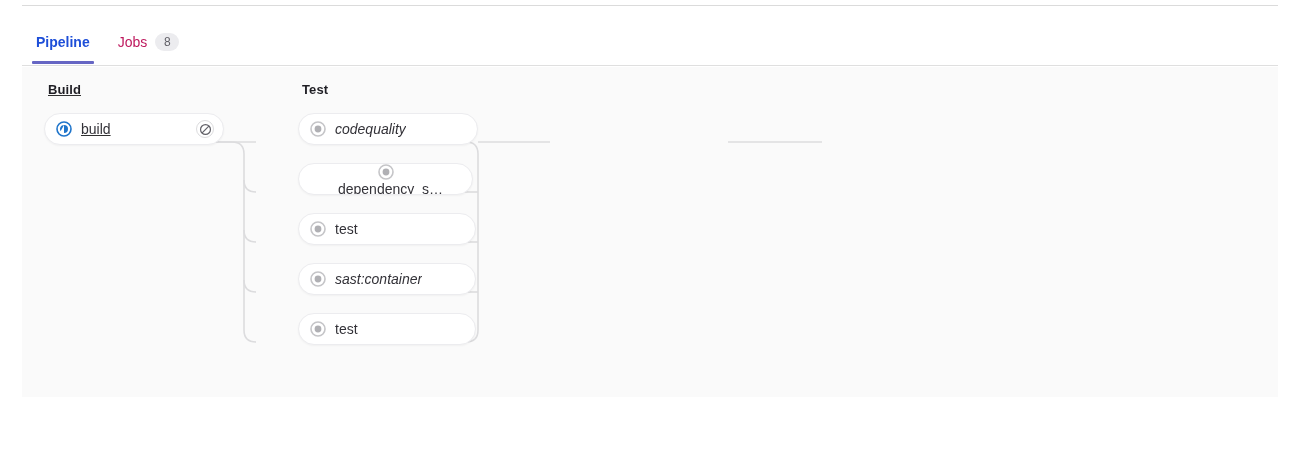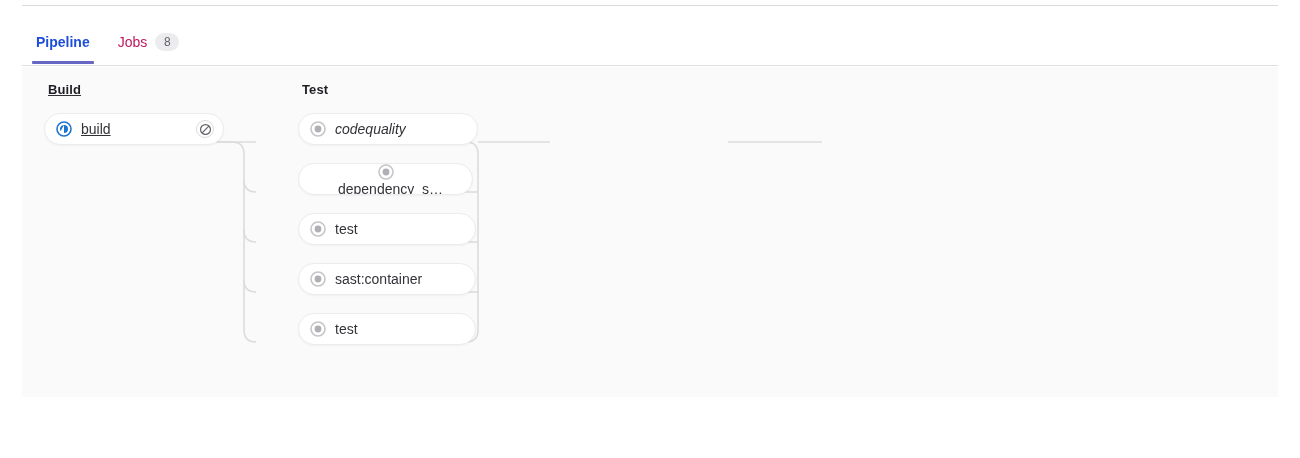--- a/index.html
+++ b/index.html
@@ -255,32 +255,32 @@
         </svg>
         <span class="job-name">dependency_s…</span>
       </div>
       <div class="job-pill" style="width:178px;">
         <svg class="status-icon" viewBox="0 0 16 16">
           <circle cx="8" cy="8" r="7" fill="none" stroke="#c5c5c8" stroke-width="1.6"></circle>
           <circle cx="8" cy="8" r="3.4" fill="#b0b0b4"></circle>
         </svg>
         <span class="job-name">test</span>
       </div>
+      <div class="job-pill" style="width:178px;font-style:italic;">
+        <svg class="status-icon" viewBox="0 0 16 16">
+          <circle cx="8" cy="8" r="7" fill="none" stroke="#c5c5c8" stroke-width="1.6"></circle>
+          <circle cx="8" cy="8" r="3.4" fill="#b0b0b4"></circle>
+        </svg>
+        <span class="job-name">sast:container</span>
+      </div>
       <div class="job-pill" style="width:178px;">
         <svg class="status-icon" viewBox="0 0 16 16">
           <circle cx="8" cy="8" r="7" fill="none" stroke="#c5c5c8" stroke-width="1.6"></circle>
           <circle cx="8" cy="8" r="3.4" fill="#b0b0b4"></circle>
         </svg>
-        <span class="job-name">sast:container</span>
-      </div>
-      <div class="job-pill" style="width:178px;">
-        <svg class="status-icon" viewBox="0 0 16 16">
-          <circle cx="8" cy="8" r="7" fill="none" stroke="#c5c5c8" stroke-width="1.6"></circle>
-          <circle cx="8" cy="8" r="3.4" fill="#b0b0b4"></circle>
-        </svg>
         <span class="job-name">test</span>
       </div>
     </div>
   </div>
 
 
 
 </div>
 
 </body></html>

